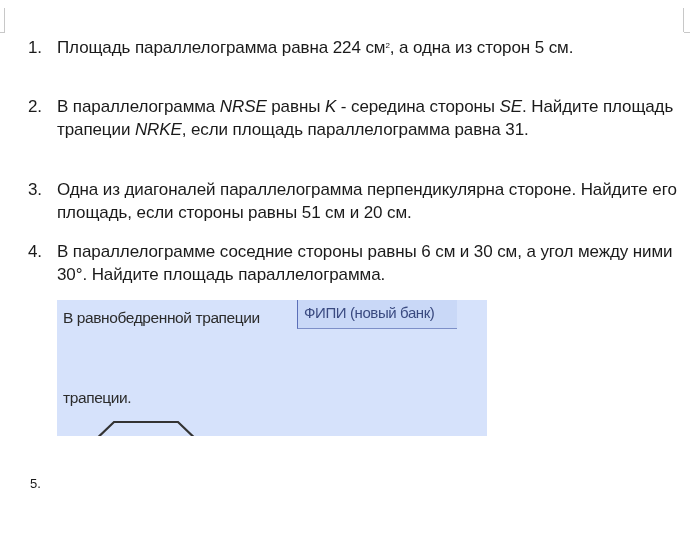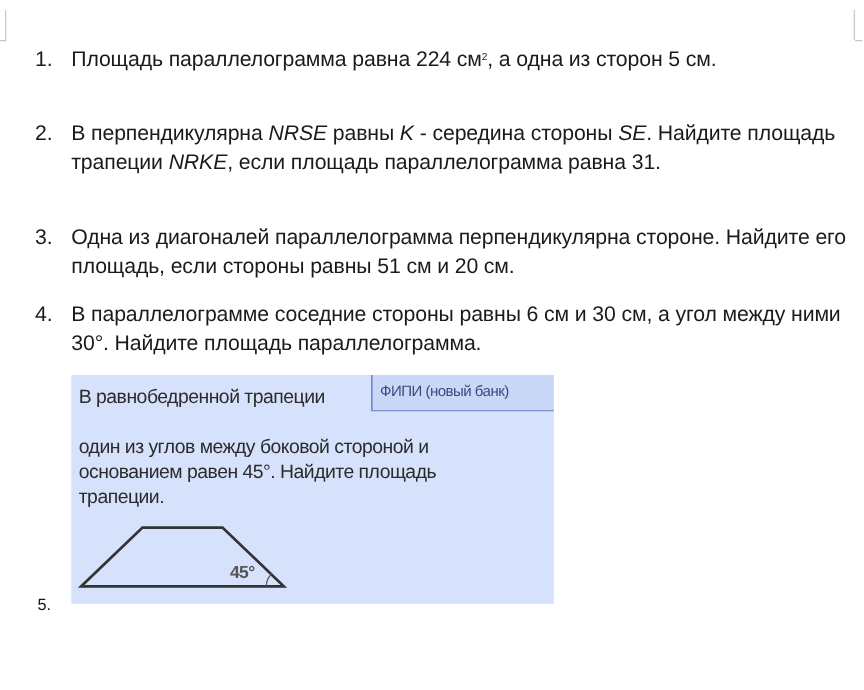--- a/index.html
+++ b/index.html
@@ -88,23 +88,24 @@
       top: 476px;
       font-size: 13px;
       line-height: 16px;
     }
 
     .fipi-box {
       position: absolute;
       left: 57px;
       top: 300px;
       width: 386px;
-      height: 183px;
+      height: 136px;
       background: #d6e2fb;
       overflow: hidden;
+      padding-left: 44px;
     }
     .fipi-text {
       position: absolute;
       left: 6px;
       top: 8px;
       width: 320px;
       font-size: 15.5px;
       line-height: 20px;
       color: #2b2b2b;
       letter-spacing: -0.4px;
@@ -113,21 +114,21 @@
       position: absolute;
       left: 240px;
       top: 0;
       width: 160px;
       height: 29px;
       background: #c9d8f7;
       border-left: 1.5px solid #5b6fb8;
       border-bottom: 1.5px solid #7d8fc8;
       box-sizing: border-box;
       padding-left: 6px;
-      font-size: 12px;
+      font-size: 15px;
       line-height: 26px;
       color: #3a4a80;
       white-space: nowrap;
       letter-spacing: -0.4px;
     }
     .figure {
       position: absolute;
       left: 0;
       top: 0;
       width: 386px;
@@ -152,42 +153,42 @@
 <div class="task" id="task1">
   <span class="num">1.</span>
   <div class="body">
     <span>Площадь параллелограмма равна 224 см</span><sup>2</sup><span>, а одна из сторон 5 см.</span><br>
   </div>
 </div>
 
 <div class="task" id="task2">
   <span class="num">2.</span>
   <div class="body" style="width:625px;">
-    <span>В перпендикулярна </span><i>NRSE</i><span> равны </span><i>K</i><span> - середина стороны </span><i>SE</i><span>. Найдите площадь трапеции </span><i>NRKE</i><span>, если площадь параллелограмма равна 31.</span>
+    <span>В параллелограмма </span><i>NRSE</i><span> равны </span><i>K</i><span> - середина стороны </span><i>SE</i><span>. Найдите площадь трапеции </span><i>NRKE</i><span>, если площадь параллелограмма равна 31.</span>
   </div>
 </div>
 
 <div class="task" id="task3">
   <span class="num">3.</span>
   <div class="body" style="width:625px;">Одна из диагоналей параллелограмма перпендикулярна стороне. Найдите его площадь, если стороны равны 51 см и 20 см.</div>
 </div>
 
 <div class="task" id="task4">
   <span class="num">4.</span>
   <div class="body" style="width:625px;">В параллелограмме соседние стороны равны 6 см и 30 см, а угол между ними 30°. Найдите площадь параллелограмма.</div>
 </div>
 
 <span id="task5-num">5.</span>
 
 <div class="fipi-box">
   <div class="fipi-text">
     <span>В равнобедренной трапеции</span><br>
     <br>
-    <span>один из углов между боковой стороной и</span><br>
-    <span>основанием равен 45°. Найдите площадь</span><br>
+    <br>
+    <br>
     <span>трапеции.</span>
   </div>
   <div class="fipi-tab">ФИПИ (новый банк)</div>
 
   <svg class="figure" viewBox="0 0 386 189" width="386" height="189">
     <polygon points="8,169 57,122 121,122 170,169" fill="none" stroke="#333" stroke-width="2.2" stroke-linejoin="miter"></polygon>
     <path d="M 156,169 A 14 14 0 0 1 160.5,159" fill="none" stroke="#555" stroke-width="1"></path>
   </svg>
   <span class="angle-label">45°</span>
 </div>

